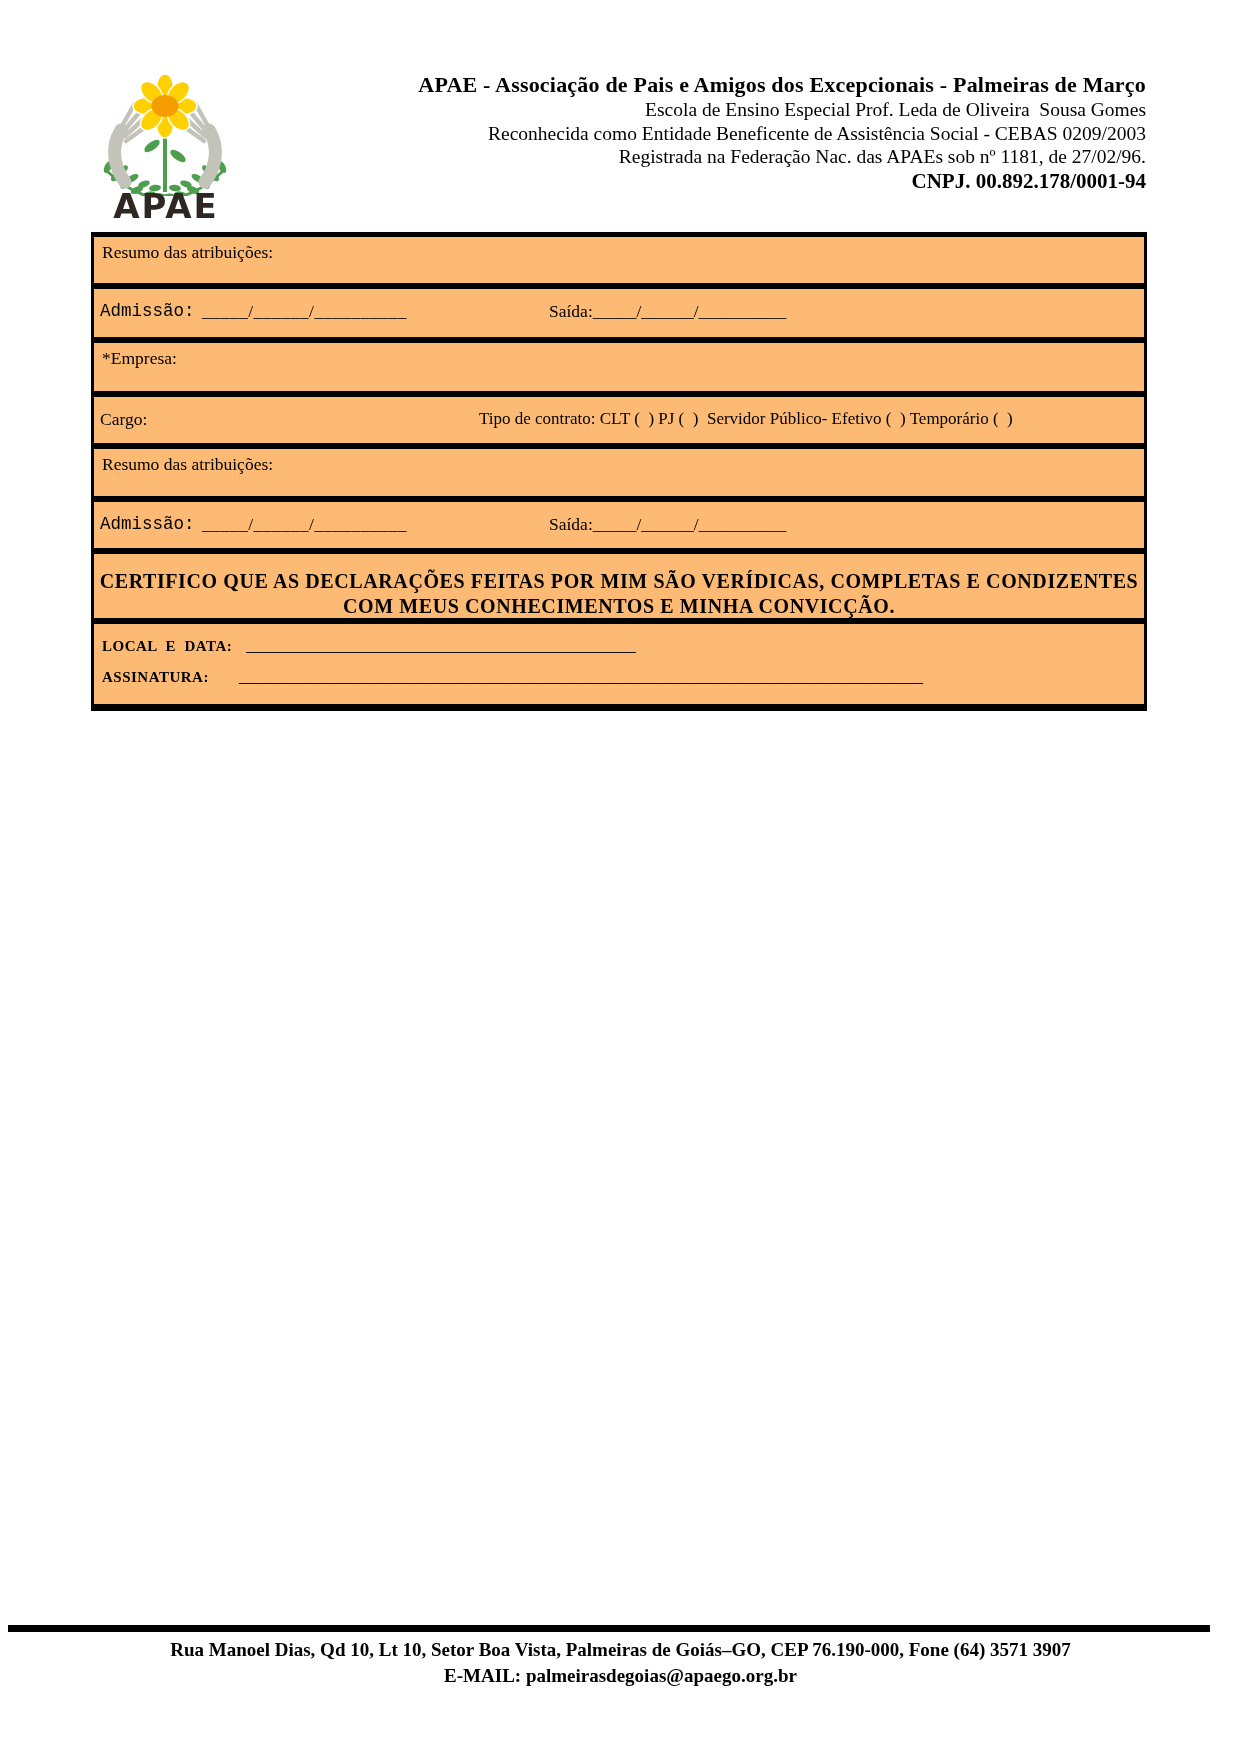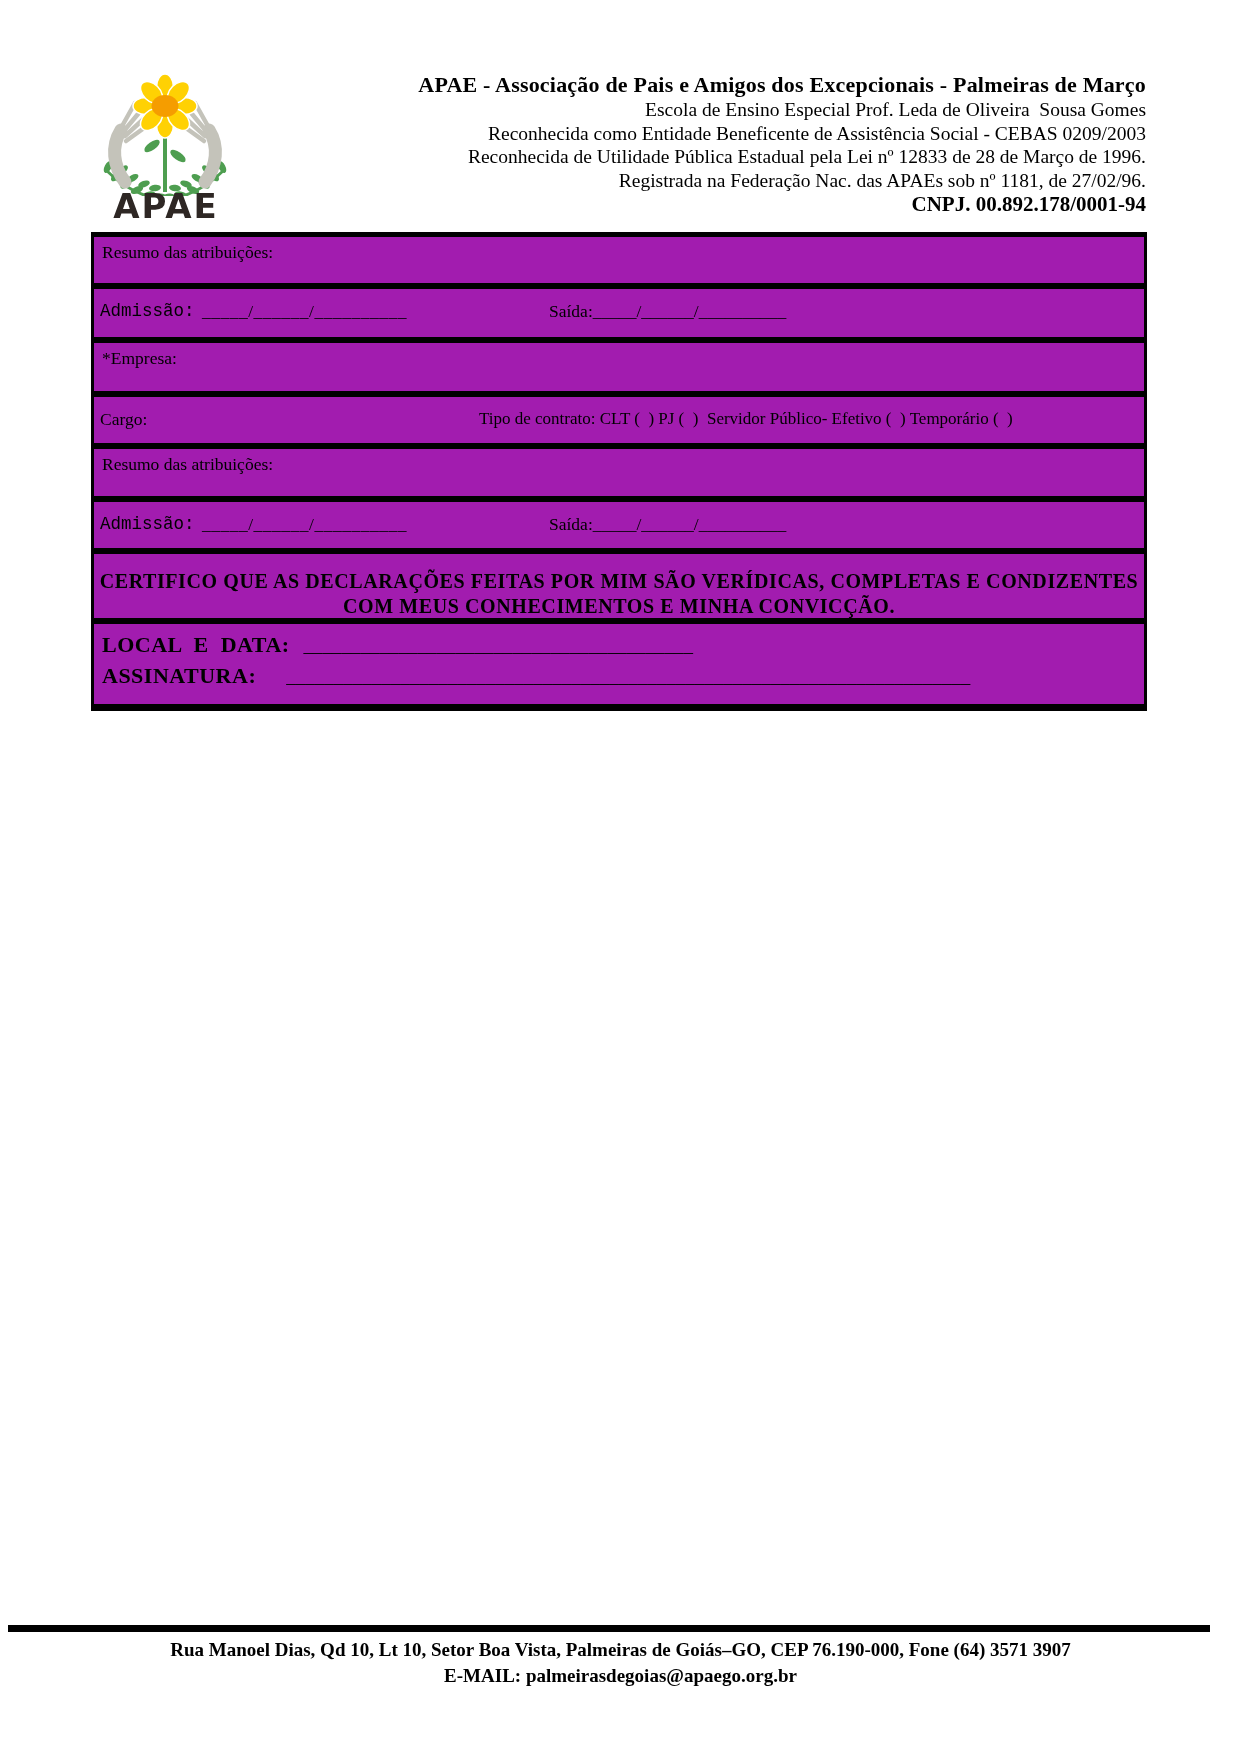--- a/index.html
+++ b/index.html
@@ -21,42 +21,42 @@
   }
   .h-line1 { font-weight:bold; font-size:22px; line-height:26px; letter-spacing:0.2px; }
   .h-line  { font-size:19.5px; line-height:23.5px; }
   .h-cnpj  { font-weight:bold; font-size:21px; line-height:25px; }
 
   
   .form-table {
     position:absolute; left:91px; top:232px; width:1056px;
     box-sizing:border-box; border:3px solid #000;
     border-top:5px solid #000; border-bottom:7px solid #000;
-    background:#a21caf;
+    background:#fdba74;
   }
   .form-row { position:relative; border-bottom:6px solid #000; font-size:17.5px; }
   .form-row:last-child { border-bottom:none; }
   .r-resumo1   { height:46px; }
   .r-admissao1 { height:48px; }
   .r-empresa   { height:48px; }
   .r-cargo     { height:46px; }
   .r-resumo2   { height:47px; }
   .r-admissao2 { height:46px; }
   .r-certifico { height:64px; text-align:center; }
   .r-local     { height:80px; }
 
   .lbl-top { position:absolute; left:8px; top:5px; }
   .adm-label   { position:absolute; left:6px;  top:12px;font-family:Liberation Mono, monospace; }
   .adm-blank   { position:absolute; left:108px; top:12px; letter-spacing:0.5px; }
   .saida-group { position:absolute; left:455px; top:12px; }
   .cargo-label { position:absolute; left:6px;  top:12px; }
   .contrato    { position:absolute; left:385px; top:12px; font-size:17px; }
   .certifico-inner { padding-top:15px; font-weight:bold; font-size:20px; line-height:25px; letter-spacing:0.6px; }
   .local-inner { padding:6px 0 0 8px; line-height:29px; }
-  .blk-label { font-weight:bold; font-size:22px; letter-spacing:0.5px;text-align:center; }
+  .blk-label { font-weight:bold; font-size:15px; letter-spacing:0.5px;text-align:center; }
   .blank-line { font-size:19px; }
   .gap14 { margin-left:14px; }
   .gap30 { margin-left:30px; }
 
   
   .footer-rule { position:absolute; left:8px; top:1625px; width:1202px; height:7px; background:#000; }
   .footer-text { position:absolute; left:0; top:1637px; width:1241px; text-align:center;
                  font-weight:bold; font-size:19px; line-height:26px; }
 </style>
 </head>
@@ -127,21 +127,20 @@
         <ellipse cx="73" cy="32" rx="13.5" ry="11" fill="#F59D00"></ellipse>
       </g>
     </svg>
   </div>
   <div class="logo-wordmark">APAE</div>
 
   <div class="header-text">
     <div class="h-line1">APAE - Associação de Pais e Amigos dos Excepcionais - Palmeiras de Março</div>
     <div class="h-line pre">Escola de Ensino Especial Prof. Leda de Oliveira  Sousa Gomes</div>
     <div class="h-line">Reconhecida como Entidade Beneficente de Assistência Social - CEBAS 0209/2003</div>
-    <div class="h-line">Reconhecida de Utilidade Pública Estadual pela Lei nº 12833 de 28 de Março de 1996.</div>
     <div class="h-line">Registrada na Federação Nac. das APAEs sob nº 1181, de 27/02/96.</div>
     <div class="h-cnpj">CNPJ. 00.892.178/0001-94</div>
   </div>
 
   <div class="form-table">
 
     <div class="form-row r-resumo1">
       <span class="lbl-top">Resumo das atribuições:</span>
     </div>
 

